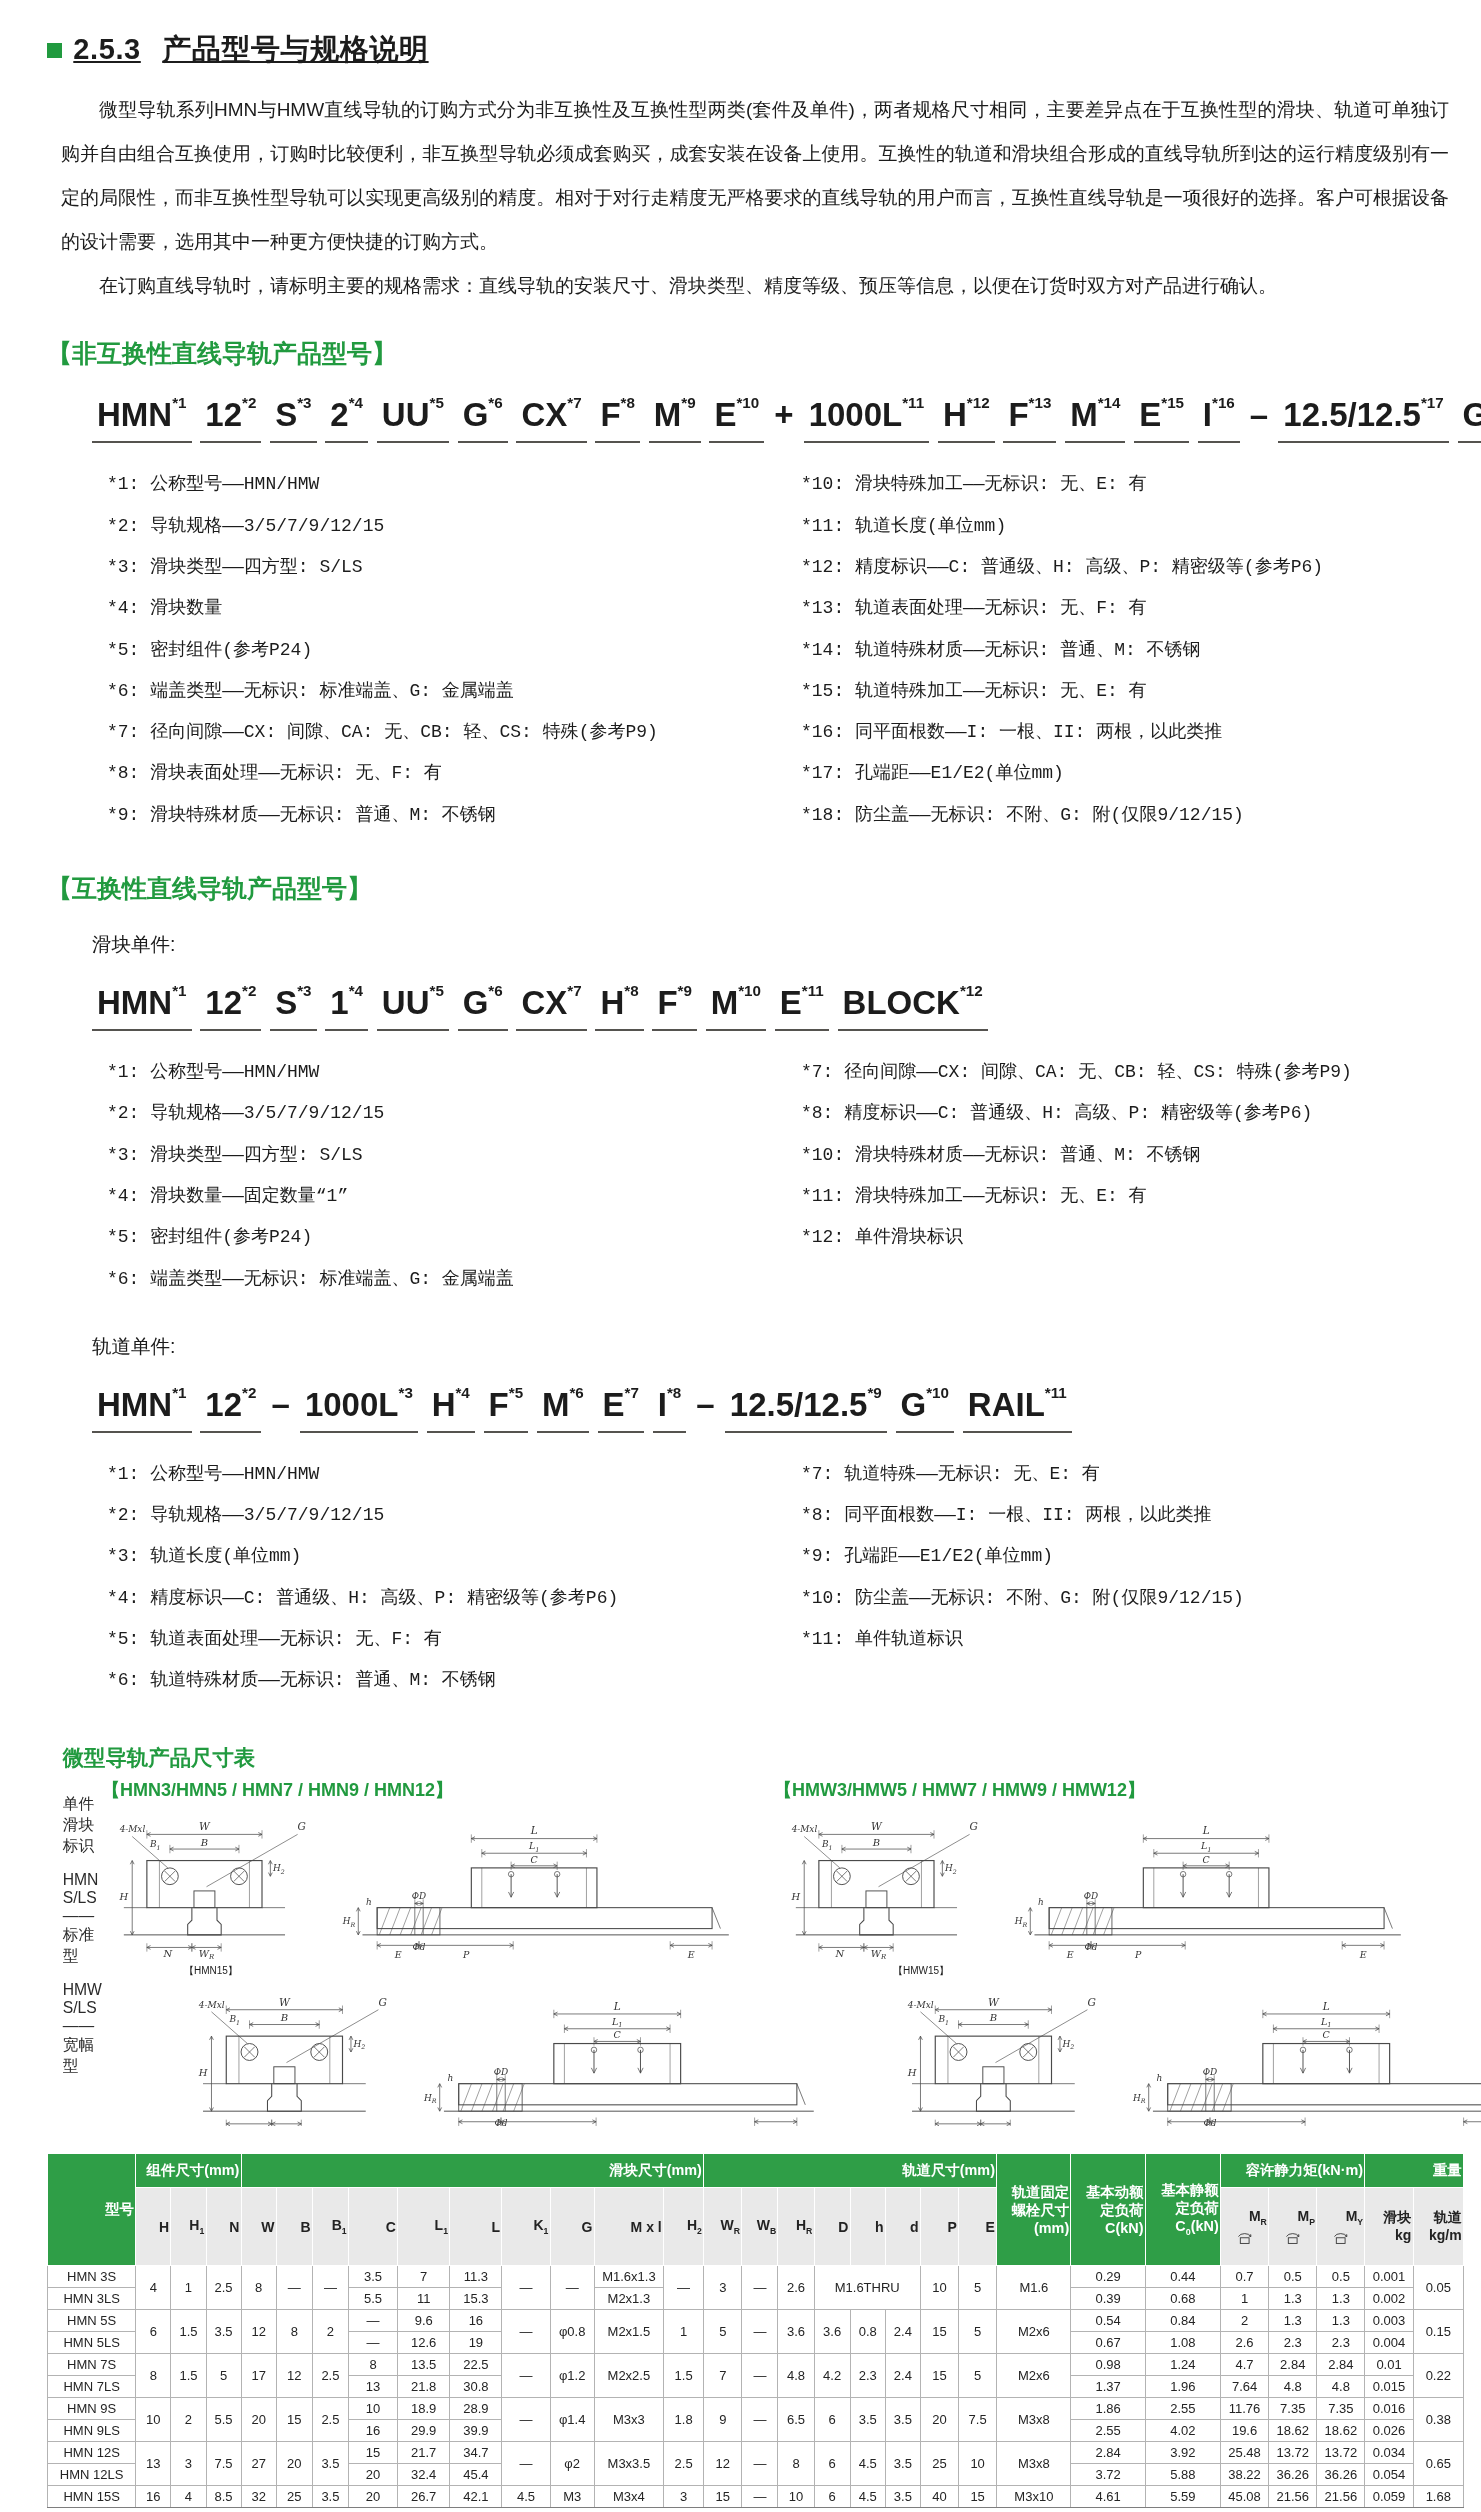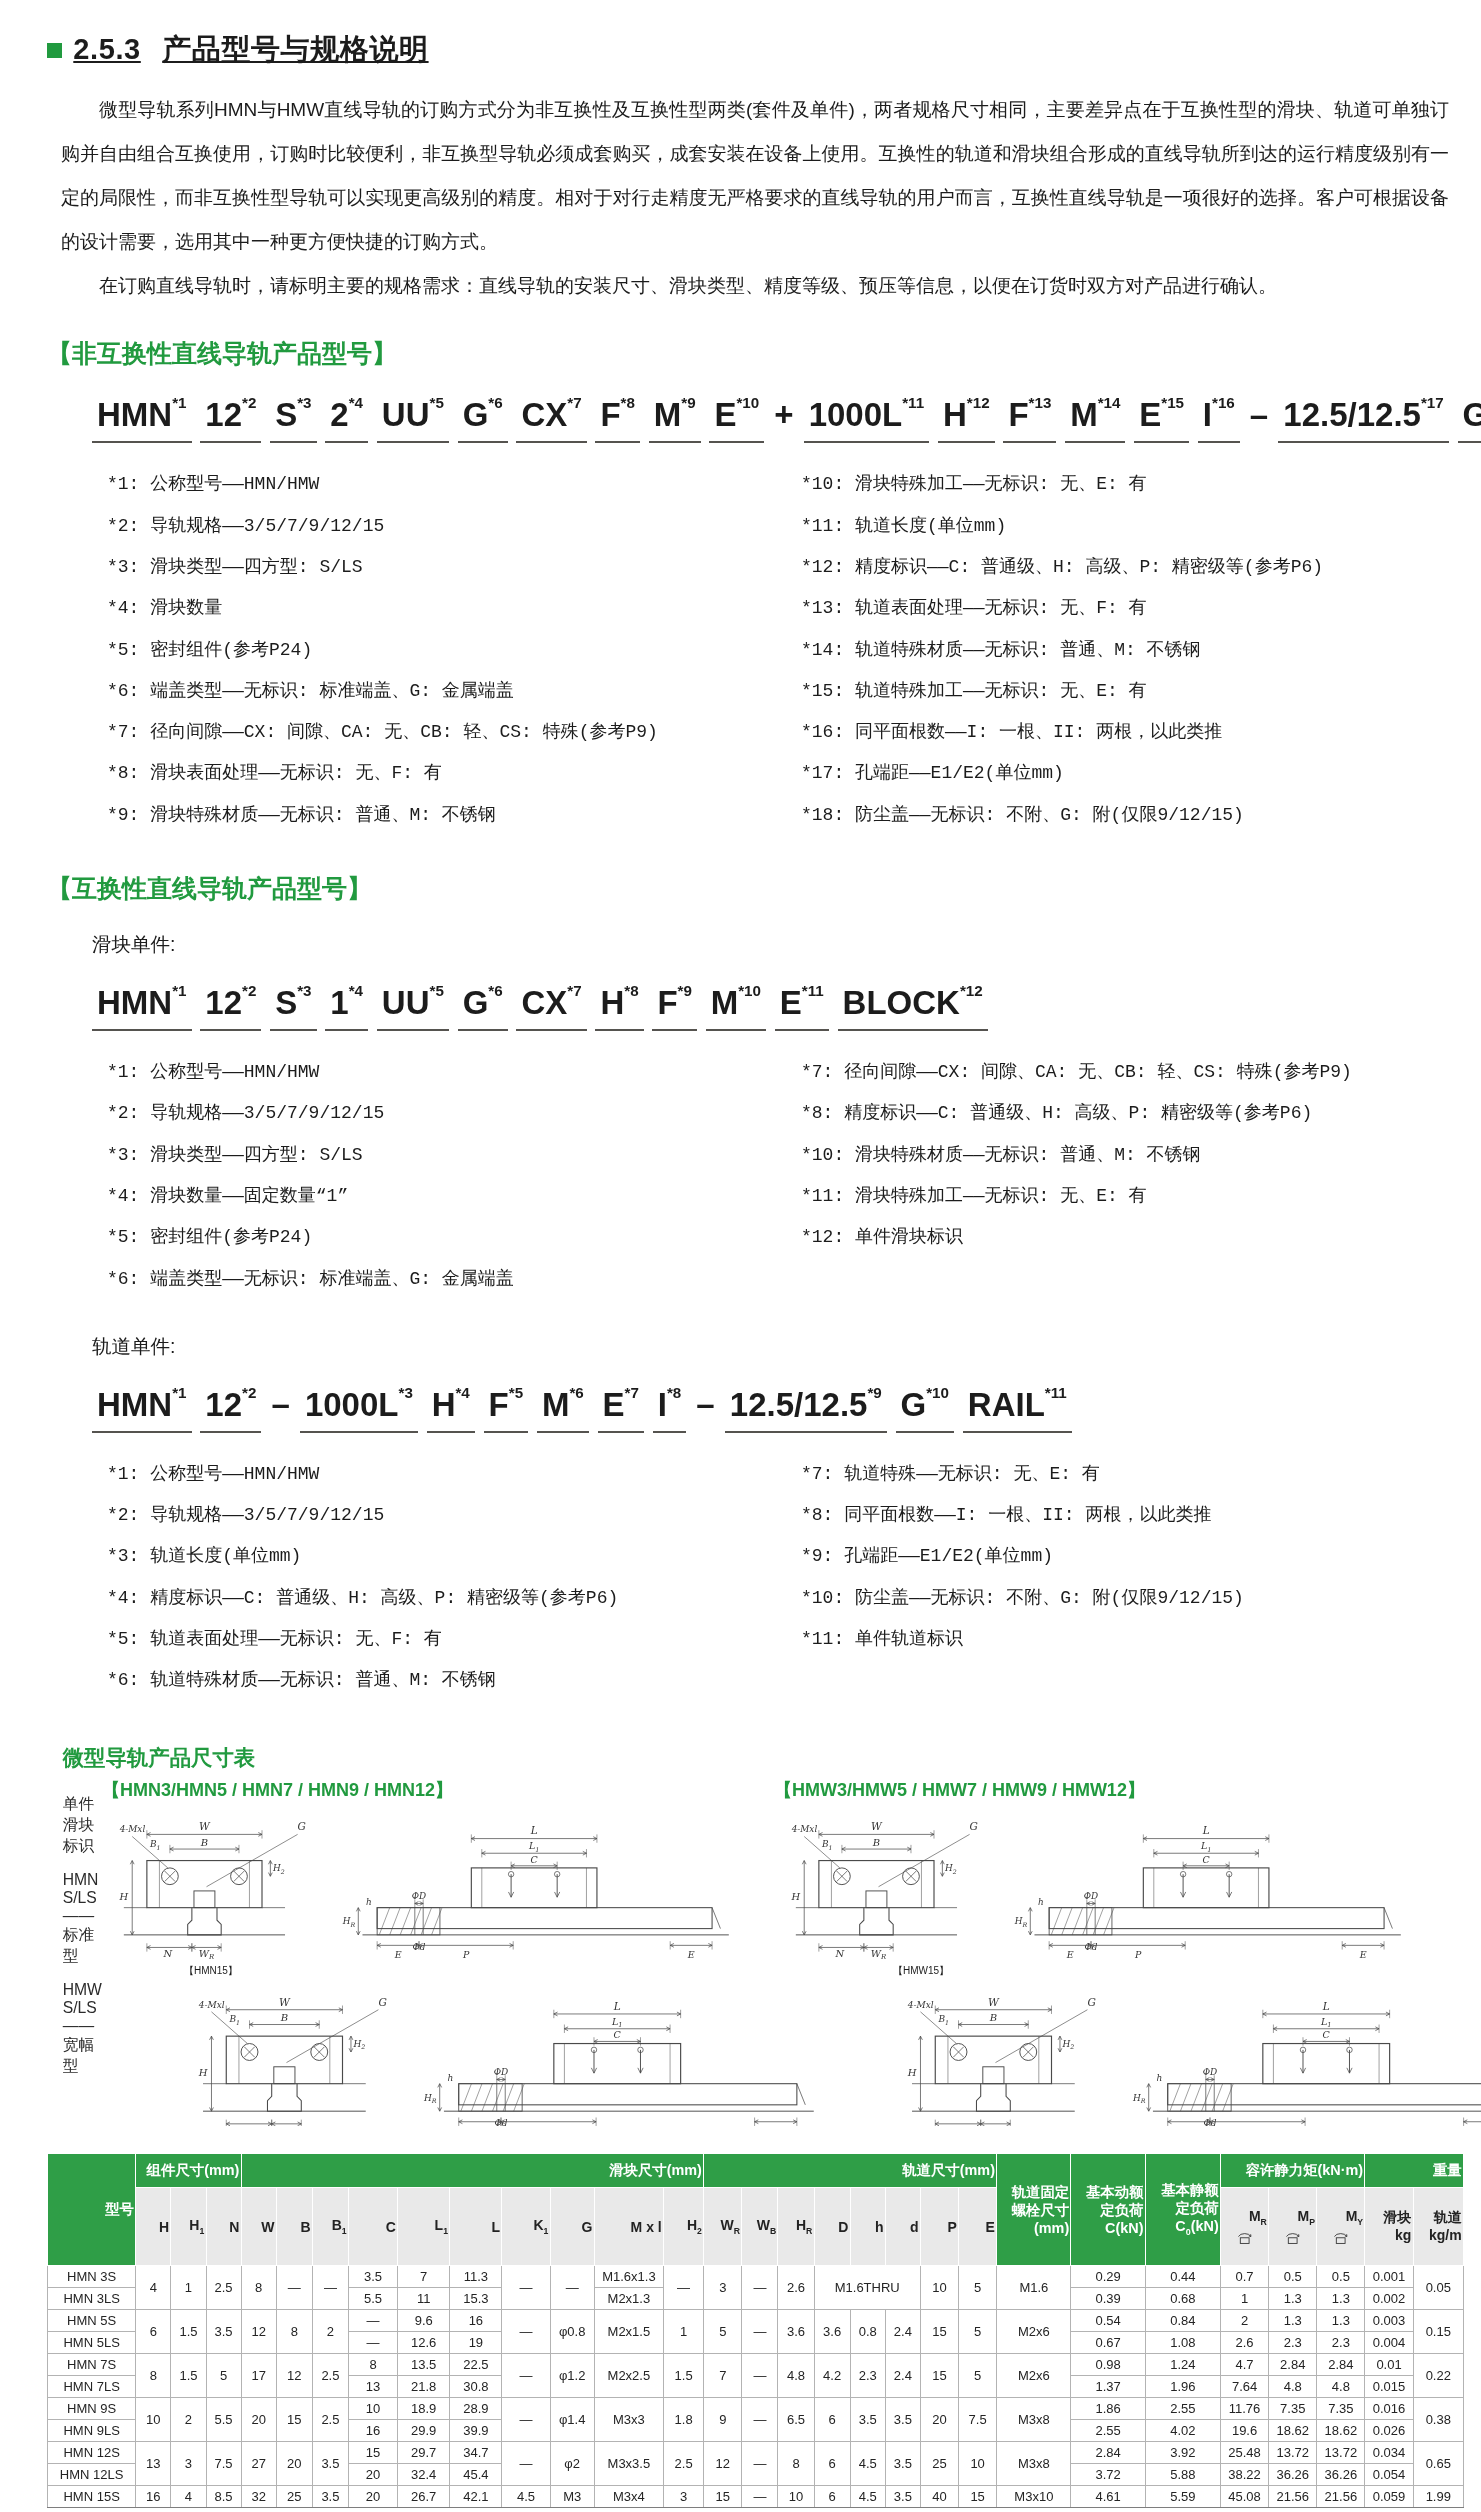--- a/index.html
+++ b/index.html
@@ -1050,21 +1050,21 @@
           </tr>
           <tr class="pt">
             <td class="model">HMN 12S</td>
             <td rowspan="2">13</td>
             <td rowspan="2">3</td>
             <td rowspan="2">7.5</td>
             <td rowspan="2">27</td>
             <td rowspan="2">20</td>
             <td rowspan="2">3.5</td>
             <td>15</td>
-            <td>29.7</td>
+            <td>21.7</td>
             <td>34.7</td>
             <td rowspan="2">—</td>
             <td rowspan="2">φ2</td>
             <td rowspan="2">M3x3.5</td>
             <td rowspan="2">2.5</td>
             <td rowspan="2">12</td>
             <td rowspan="2">—</td>
             <td rowspan="2">8</td>
             <td rowspan="2">6</td>
             <td rowspan="2">4.5</td>
@@ -1115,20 +1115,20 @@
             <td rowspan="2">3.5</td>
             <td rowspan="2">40</td>
             <td rowspan="2">15</td>
             <td rowspan="2">M3x10</td>
             <td>4.61</td>
             <td>5.59</td>
             <td>45.08</td>
             <td>21.56</td>
             <td>21.56</td>
             <td>0.059</td>
-            <td rowspan="2">1.99</td>
+            <td rowspan="2">1.68</td>
           </tr>
         </tbody>
       </table>
   </div>
 
 </div>
 
 
 </body></html>

